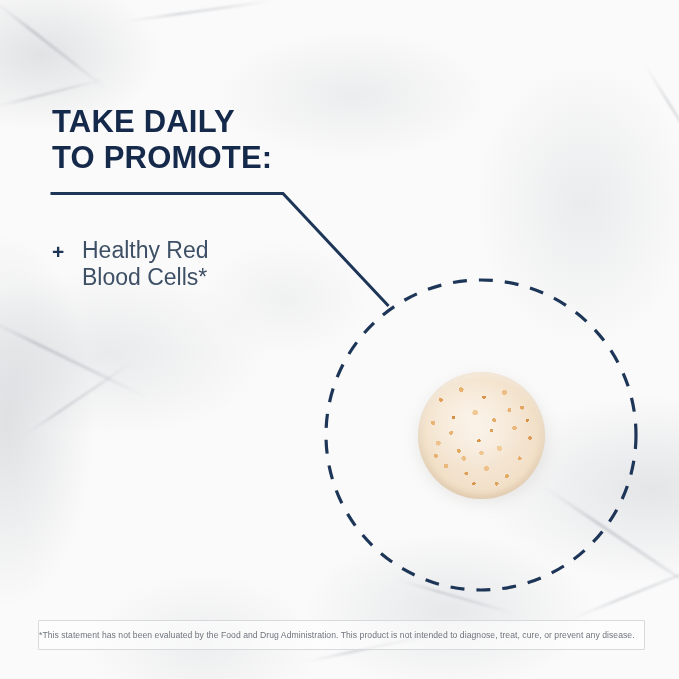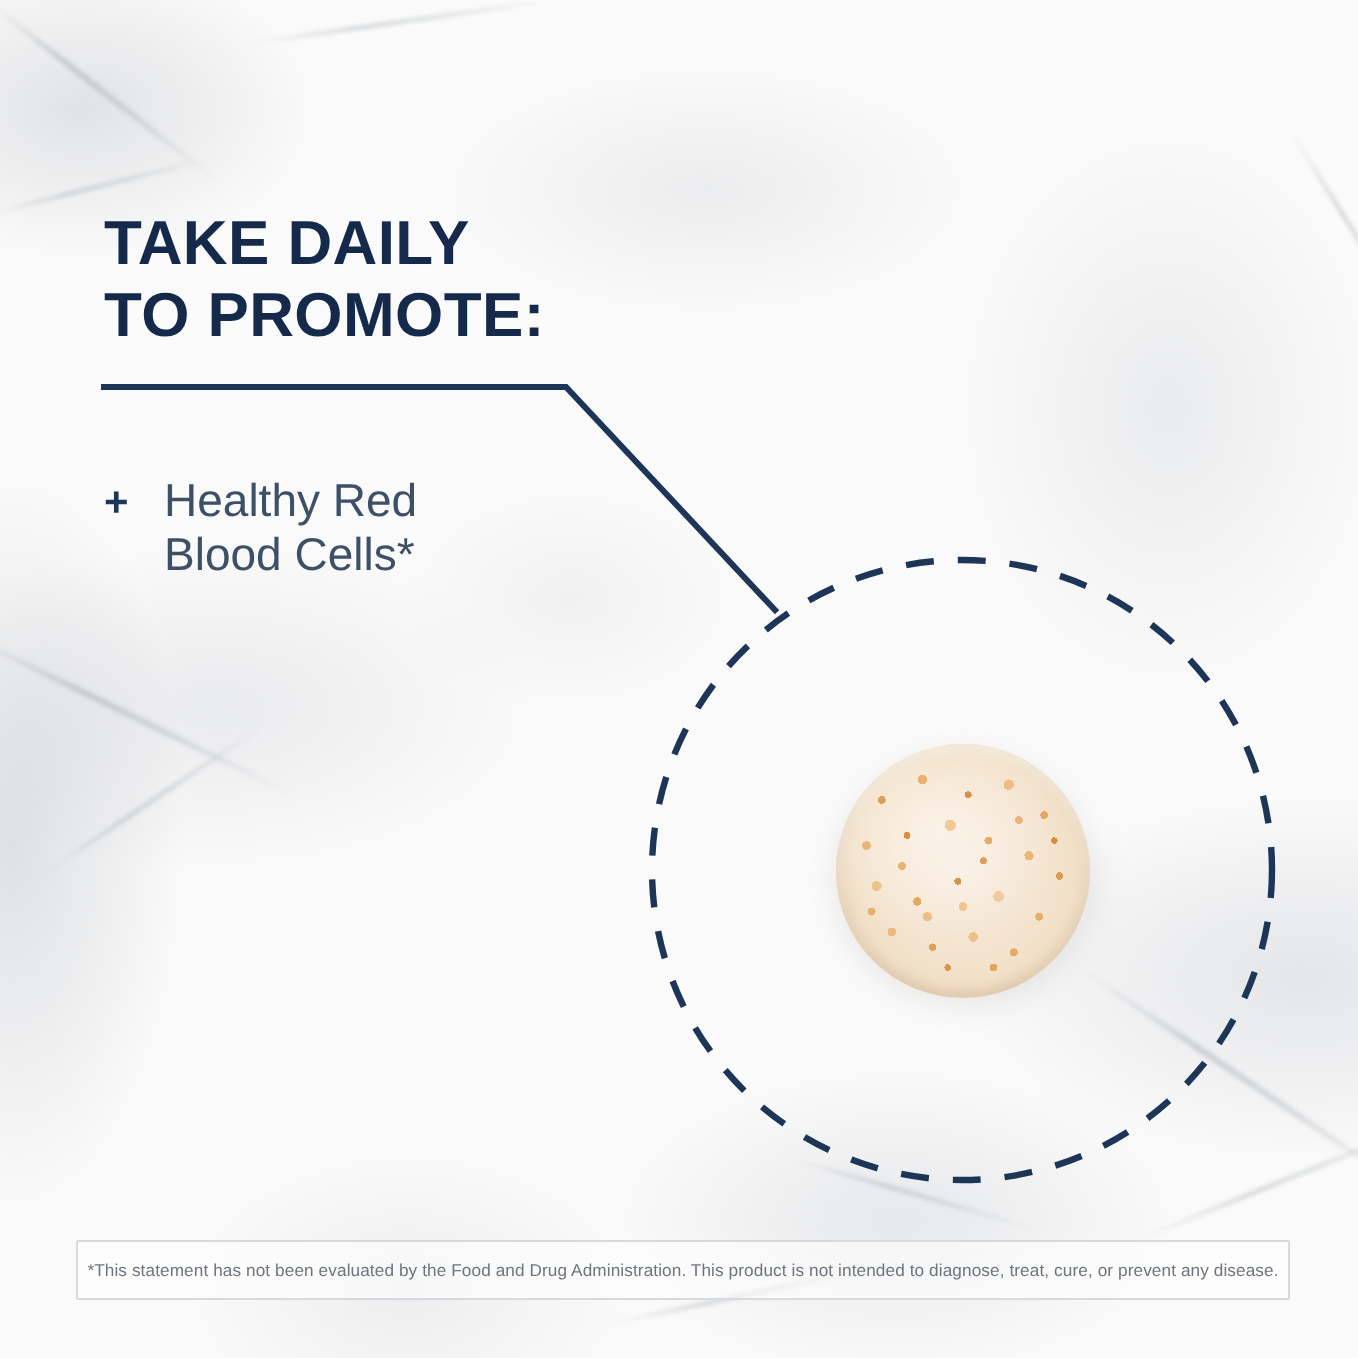--- a/index.html
+++ b/index.html
@@ -165,21 +165,20 @@
     position: absolute;
     left: 38px;
     top: 620px;
     width: 607px;
     height: 30px;
     border: 1px solid #d7d9dc;
     border-radius: 1px;
     background: rgba(255,255,255,0.55);
     display: flex;
     align-items: center;
-    justify-content: center;
     box-sizing: border-box;
   }
   .disclaimer-text {
     color: #6f747c;
     font-size: 8.6px;
     letter-spacing: 0.05px;
     white-space: nowrap;
   }
 </style>
 </head>

